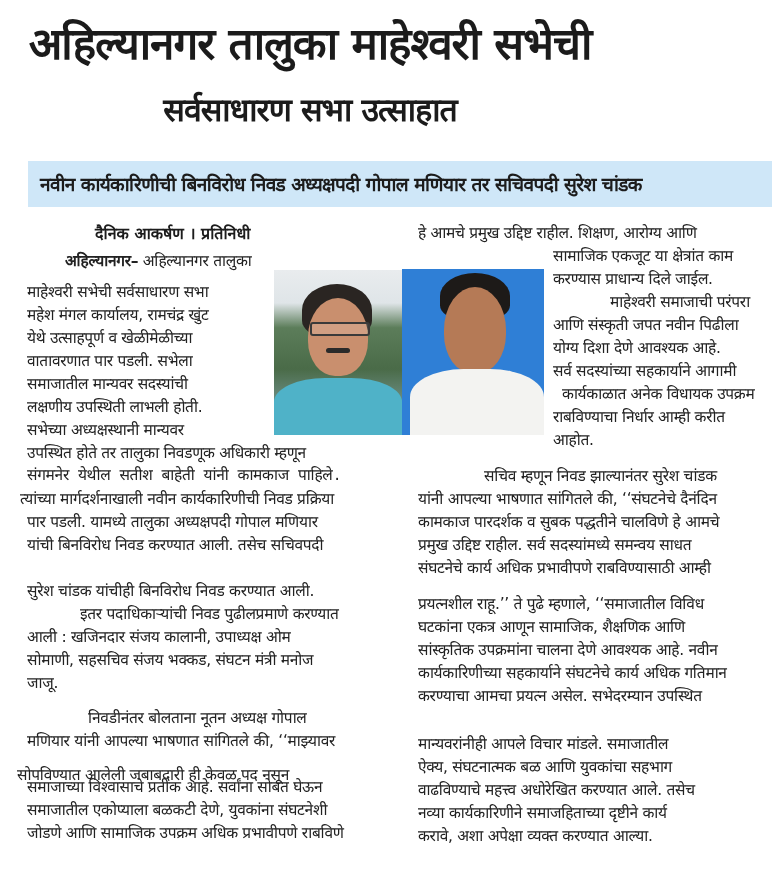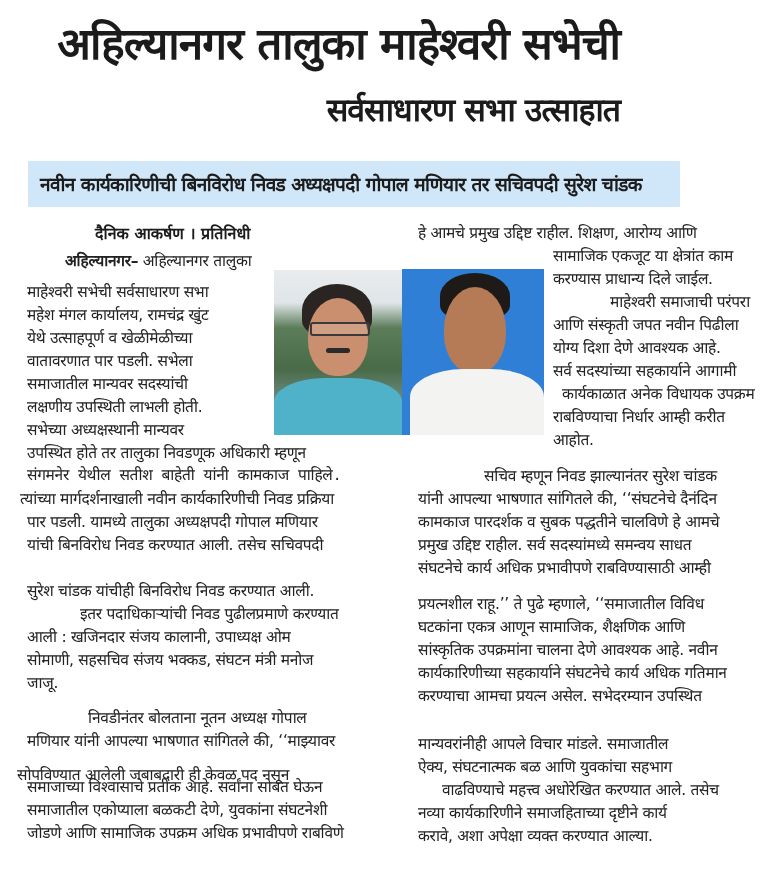--- a/index.html
+++ b/index.html
@@ -1,23 +1,23 @@
 <!DOCTYPE html>
 <html><head>
 <meta charset="utf-8">
 <style>
   html, body { margin: 0; padding: 0; background: #ffffff; }
   body { width: 772px; height: 880px; position: relative; overflow: hidden;
          font-family: "DejaVu Sans", sans-serif; color: #1a1a1a; }
-  .headline { position: absolute; left: 0; width: 620px; text-align: right;
+  .headline { position: absolute; left: 0; width: 620px; text-align: center;
               font-family: "DejaVu Sans", sans-serif; font-weight: bold;
               color: #1b1b1b; letter-spacing: -1px; }
   .headline.l1 { top: 12px; font-size: 44px; line-height: 64px; }
   .headline.l2 { top: 78px; font-size: 32px; line-height: 64px; }
-  .subbanner { position: absolute; left: 28px; top: 161px; width: 652px; height: 46px;
+  .subbanner { position: absolute; left: 28px; top: 161px; width: 744px; height: 46px;
                background: #cfe7f8; }
   .subbanner span { position: absolute; left: 12px; top: 0; line-height: 46px;
                     font-size: 19px; font-weight: bold; color: #1c1c1c; white-space: nowrap;
                     letter-spacing: -0.6px; }
   .byline { position: absolute; left: 95px; top: 222px; font-size: 16px; font-weight: bold;
             color: #1c1c1c; white-space: nowrap; }
   .line { position: absolute; font-size: 15.5px; line-height: 22px; white-space: nowrap;
           color: #222; letter-spacing: -0.3px; }
   .line b { font-weight: bold; }
   .photo { position: absolute; overflow: hidden; }
@@ -95,16 +95,16 @@
   <div class="line" style="left:418px;top:511px;">कामकाज पारदर्शक व सुबक पद्धतीने चालविणे हे आमचे</div>
   <div class="line" style="left:418px;top:534px;">प्रमुख उद्दिष्ट राहील. सर्व सदस्यांमध्ये समन्वय साधत</div>
   <div class="line" style="left:418px;top:557px;">संघटनेचे कार्य अधिक प्रभावीपणे राबविण्यासाठी आम्ही</div>
   <div class="line" style="left:418px;top:593px;">प्रयत्नशील राहू.’’ ते पुढे म्हणाले, ‘‘समाजातील विविध</div>
   <div class="line" style="left:418px;top:616px;">घटकांना एकत्र आणून सामाजिक, शैक्षणिक आणि</div>
   <div class="line" style="left:418px;top:639px;">सांस्कृतिक उपक्रमांना चालना देणे आवश्यक आहे. नवीन</div>
   <div class="line" style="left:418px;top:662px;">कार्यकारिणीच्या सहकार्याने संघटनेचे कार्य अधिक गतिमान</div>
   <div class="line" style="left:418px;top:685px;">करण्याचा आमचा प्रयत्न असेल.  सभेदरम्यान उपस्थित</div>
   <div class="line" style="left:418px;top:733px;">मान्यवरांनीही आपले विचार मांडले. समाजातील</div>
   <div class="line" style="left:418px;top:756px;">ऐक्य, संघटनात्मक बळ आणि युवकांचा सहभाग</div>
-  <div class="line" style="left:418px;top:779px;margin-left:24px;">वाढविण्याचे महत्त्व अधोरेखित करण्यात आले. तसेच</div>
+  <div class="line" style="left:418px;top:779px;">वाढविण्याचे महत्त्व अधोरेखित करण्यात आले. तसेच</div>
   <div class="line" style="left:418px;top:802px;">नव्या कार्यकारिणीने समाजहिताच्या दृष्टीने कार्य</div>
   <div class="line" style="left:418px;top:825px;">करावे, अशा अपेक्षा व्यक्त करण्यात आल्या.</div>
 </div>
 
 </body></html>

